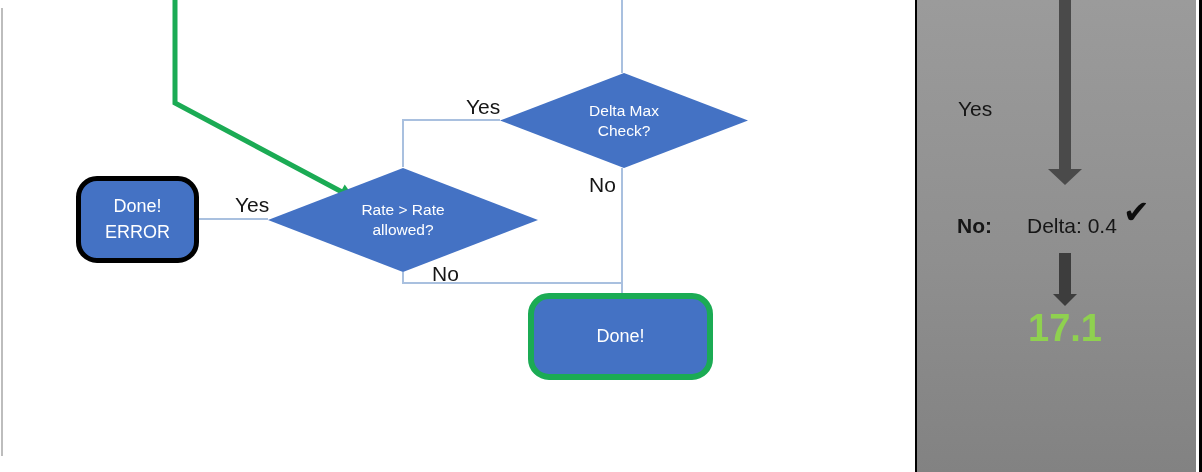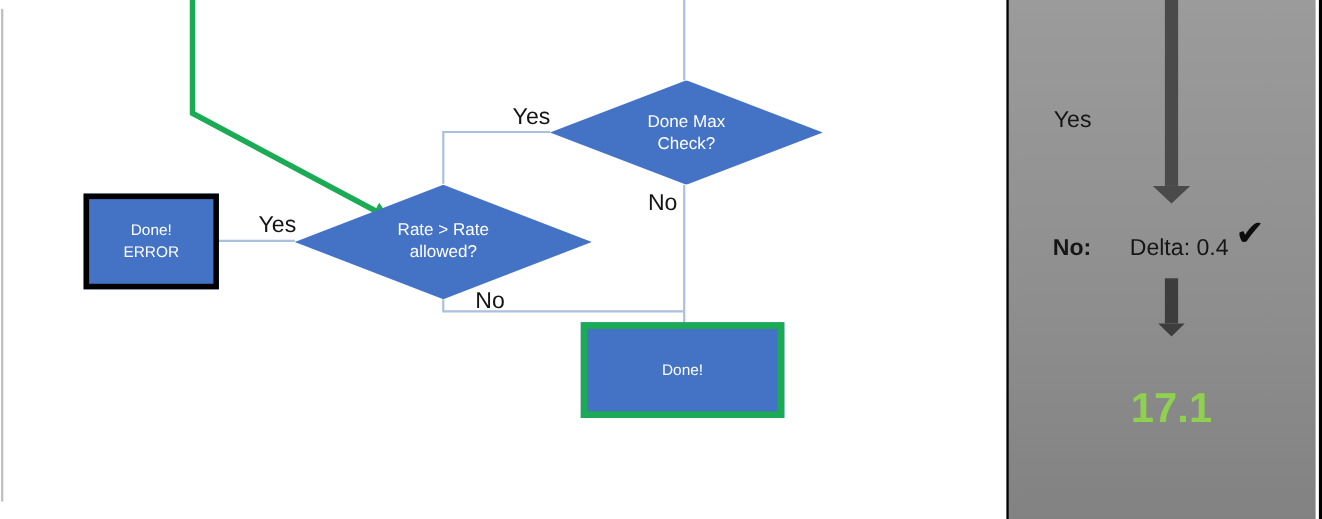--- a/index.html
+++ b/index.html
@@ -32,22 +32,23 @@
   }
   .diamond.check-max { left: 500px; top: 73px; width: 248px; height: 95px; }
   .diamond.rate      { left: 268px; top: 168px; width: 270px; height: 104px; }
 
   
   .flowbox {
     position: absolute;
     background: var(--shape-blue);
     color: #ffffff;
     display: flex; flex-direction: column; align-items: center; justify-content: center;
-    text-align: center; font-size: 14px; line-height: 1.4;
+    text-align: center; font-size: 18px; line-height: 1.4;
     box-sizing: border-box;
+    border-radius: 21px;
   }
   .flowbox.error { left: 76px; top: 176px; width: 123px; height: 87px; border: 5px solid #000000; }
   .flowbox.done  { left: 528px; top: 293px; width: 185px; height: 87px; border: 6px solid var(--accent-green); }
 
   
   .flow-label { position: absolute; color: #151515; font-size: 21px; line-height: 1; }
   .flow-label.yes1 { left: 466px; top: 96px; }
   .flow-label.no1  { left: 589px; top: 174px; }
   .flow-label.yes2 { left: 235px; top: 194px; }
   .flow-label.no2  { left: 432px; top: 263px; }
@@ -74,21 +75,21 @@
 
   .panel-label { position: absolute; color: #161616; font-size: 21px; line-height: 1; }
   .panel-yes   { left: 43px; top: 98px; }
   .panel-no    { left: 42px; top: 215px; font-weight: bold; }
   .panel-delta { left: 112px; top: 215px; }
   .panel-check { position: absolute; left: 208px; top: 196px; color: #0d0d0d; font-size: 32px; line-height: 1; }
 
   .panel-result {
     position: absolute; left: 105px; top: 308px; width: 90px;
     text-align: center; color: var(--result-green);
-    font-size: 38px; font-weight: bold; line-height: 1.1; margin-top: 44px;
+    font-size: 38px; font-weight: bold; line-height: 1.1;
   }
 
   
   .screen-right-edge { position: absolute; left: 1199px; top: 0; width: 3px; height: 472px; background: #000000; }
 </style>
 </head>
 <body>
 
 <div class="canvas">
 
@@ -100,21 +101,21 @@
     <path d="M500 120 L403 120 L403 167" stroke="var(--connector-blue)" stroke-width="2" fill="none"></path>
     <path d="M622 168 L622 293" stroke="var(--connector-blue)" stroke-width="2" fill="none"></path>
     <path d="M268 219 L199 219" stroke="var(--connector-blue)" stroke-width="2" fill="none"></path>
     <path d="M403 272 L403 283 L621 283" stroke="var(--connector-blue)" stroke-width="2" fill="none"></path>
 
     <path d="M175 0 L175 103 L342 192" stroke="var(--accent-green)" stroke-width="5" fill="none"></path>
     <polygon points="355,199 337,198.6 344.7,184.4" fill="var(--accent-green)"></polygon>
   </svg>
 
   <div class="diamond check-max">
-    <span>Done Max</span>
+    <span>Delta Max</span>
     <span>Check?</span>
   </div>
   <div class="diamond rate">
     <span>Rate &gt; Rate</span>
     <span>allowed?</span>
   </div>
 
   <div class="flowbox error">
     <span>Done!</span>
     <span>ERROR</span>

